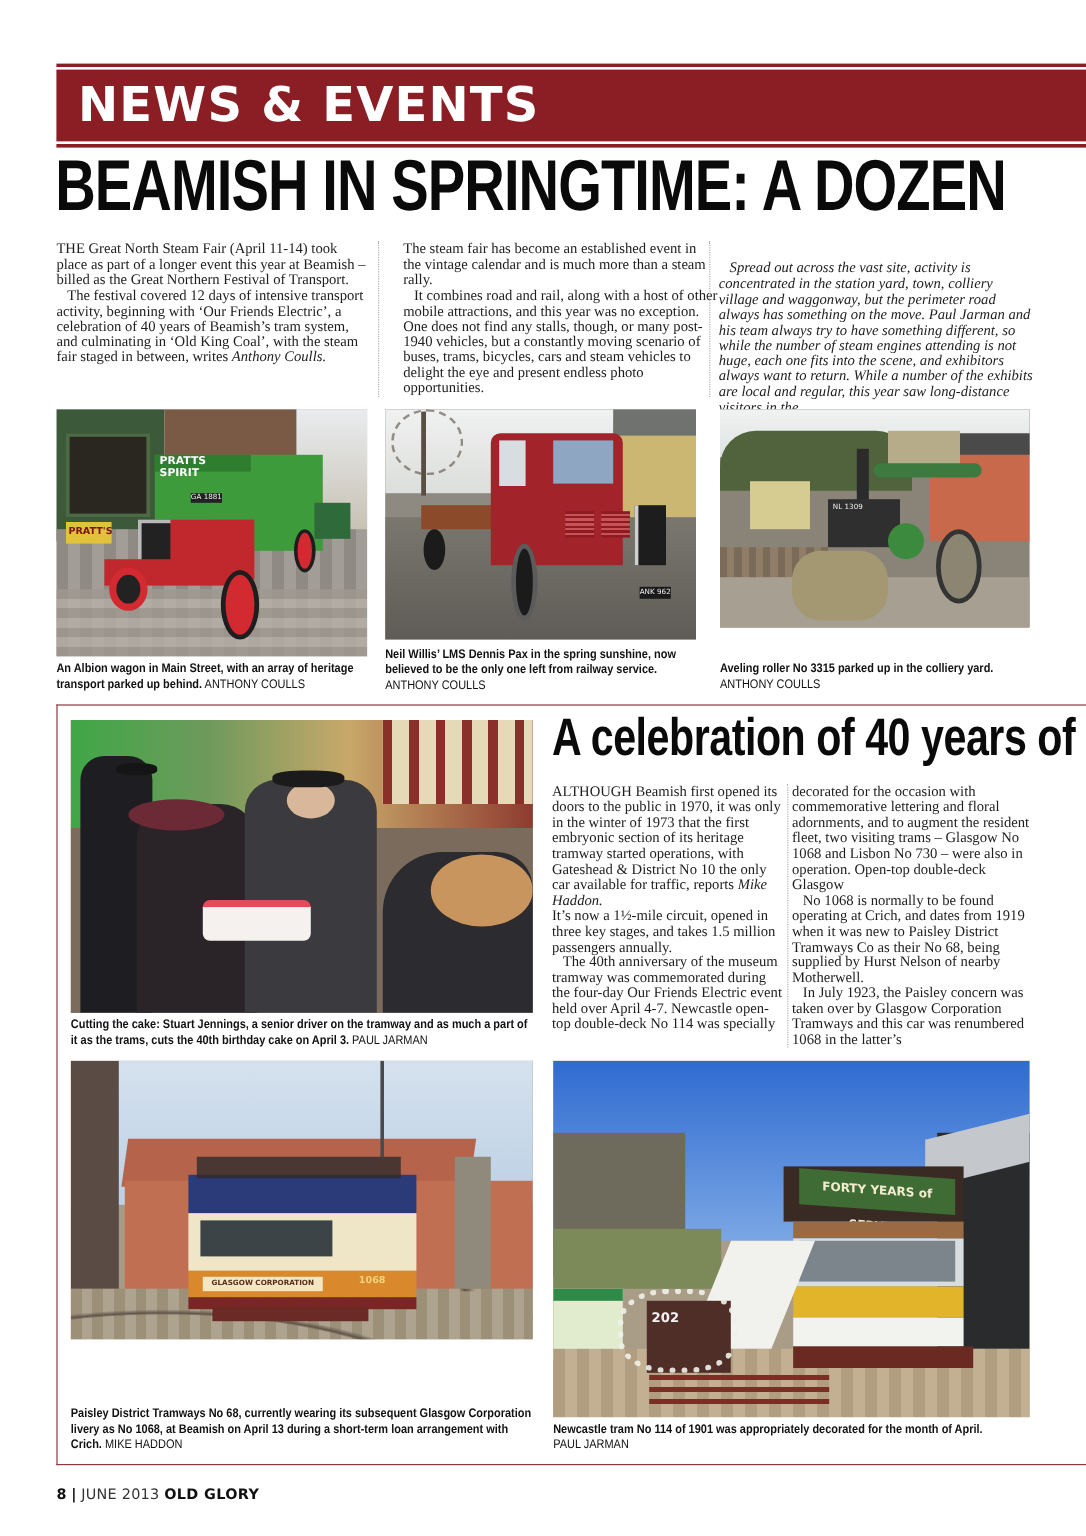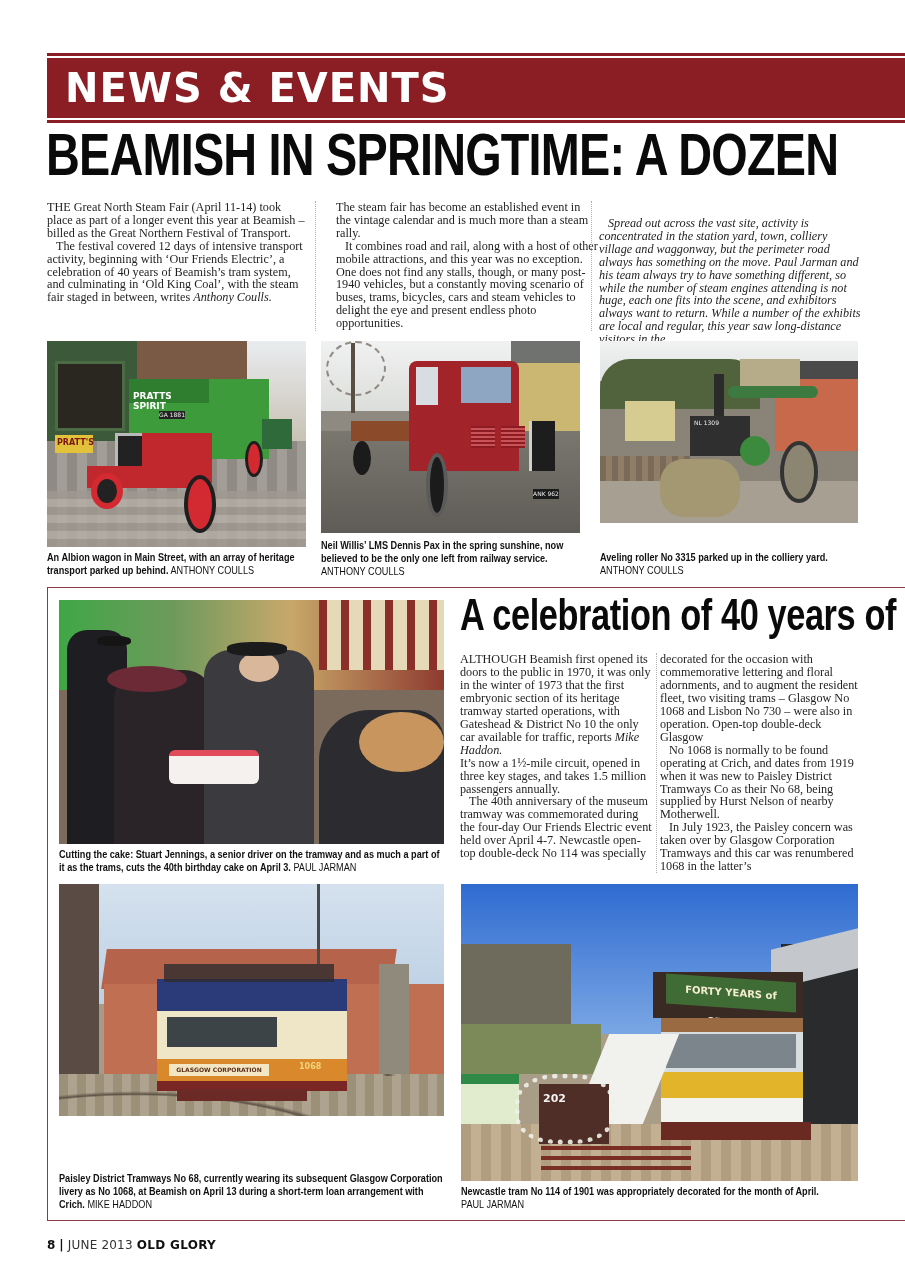--- a/index.html
+++ b/index.html
@@ -114,21 +114,21 @@
 </div>
 
 <div class="photo" style="left:47px; top:341px; width:259px; height:206px; background:#cfcac0;">
   <div class="layer" style="left:0;top:0;width:259px;height:100px;background:linear-gradient(180deg,#e9ecef 0%,#c8c2b4 100%);"></div>
   <div class="layer" style="left:0;top:0;width:90px;height:110px;background:#3c5a3a;"></div>
   <div class="layer" style="left:8px;top:20px;width:70px;height:70px;background:#2a2620;border:3px solid #4b6b45;"></div>
   <div class="layer" style="left:90px;top:0;width:110px;height:60px;background:#7b5a45;"></div>
   <div class="layer" style="left:0;top:100px;width:259px;height:106px;background:repeating-linear-gradient(90deg,#8f8a84 0 10px,#a29d96 10px 20px);"></div>
   <div class="layer" style="left:0;top:150px;width:259px;height:56px;background:repeating-linear-gradient(0deg,#9e9890 0 8px,#b5afa7 8px 16px);opacity:.8;"></div>
   <div class="layer" style="left:82px;top:38px;width:140px;height:80px;background:#3e9b3c;"></div>
-  <div class="layer" style="left:82px;top:38px;width:80px;height:14px;background:#2f7d2e;color:#fff;font:bold 9px 'DejaVu Sans',sans-serif;padding:12px 4px;">PRATTS SPIRIT</div>
+  <div class="layer" style="left:82px;top:38px;width:80px;height:14px;background:#2f7d2e;color:#fff;font:bold 9px 'DejaVu Sans',sans-serif;padding:1px 4px;">PRATTS SPIRIT</div>
   <div class="layer" style="left:8px;top:94px;width:38px;height:18px;background:#e2c23a;color:#7a1414;font:bold 8px 'DejaVu Sans',sans-serif;padding:3px 2px;">PRATT'S</div>
   <div class="layer" style="left:112px;top:70px;width:26px;height:8px;background:#222;color:#eee;font:6px 'DejaVu Sans',sans-serif;text-align:center;">GA 1881</div>
   <div class="layer" style="left:68px;top:92px;width:60px;height:48px;background:#222;border:3px solid #b9b9b9;"></div>
   <div class="layer" style="left:95px;top:92px;width:70px;height:50px;background:#c0282e;"></div>
   <div class="layer" style="left:40px;top:125px;width:120px;height:22px;background:#c0282e;"></div>
   <div class="layer" style="left:44px;top:132px;width:32px;height:36px;border-radius:50%;background:#222;border:6px solid #d22a30;"></div>
   <div class="layer" style="left:137px;top:134px;width:32px;height:58px;border-radius:50%;background:#d22a30;border:4px solid #1e1e1e;"></div>
   <div class="layer" style="left:198px;top:100px;width:18px;height:36px;border-radius:50%;background:#d22a30;border:3px solid #1e1e1e;"></div>
   <div class="layer" style="left:215px;top:78px;width:30px;height:30px;background:#2f6a3a;"></div>
 </div>

